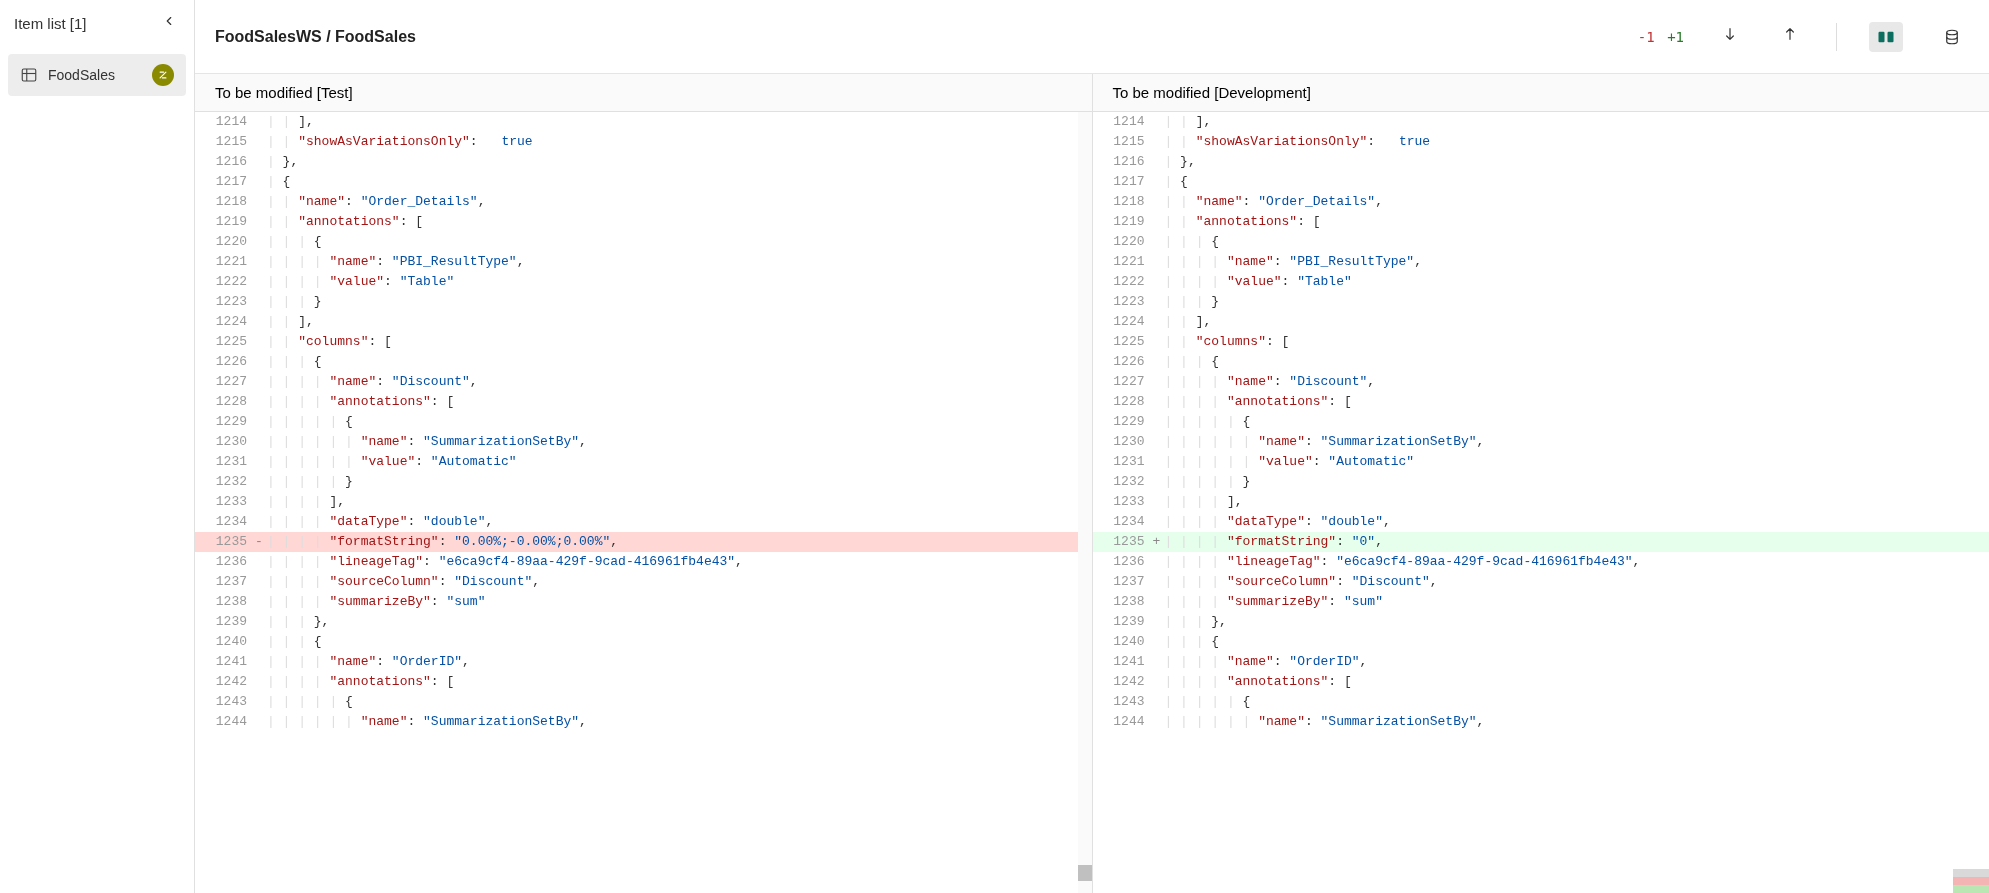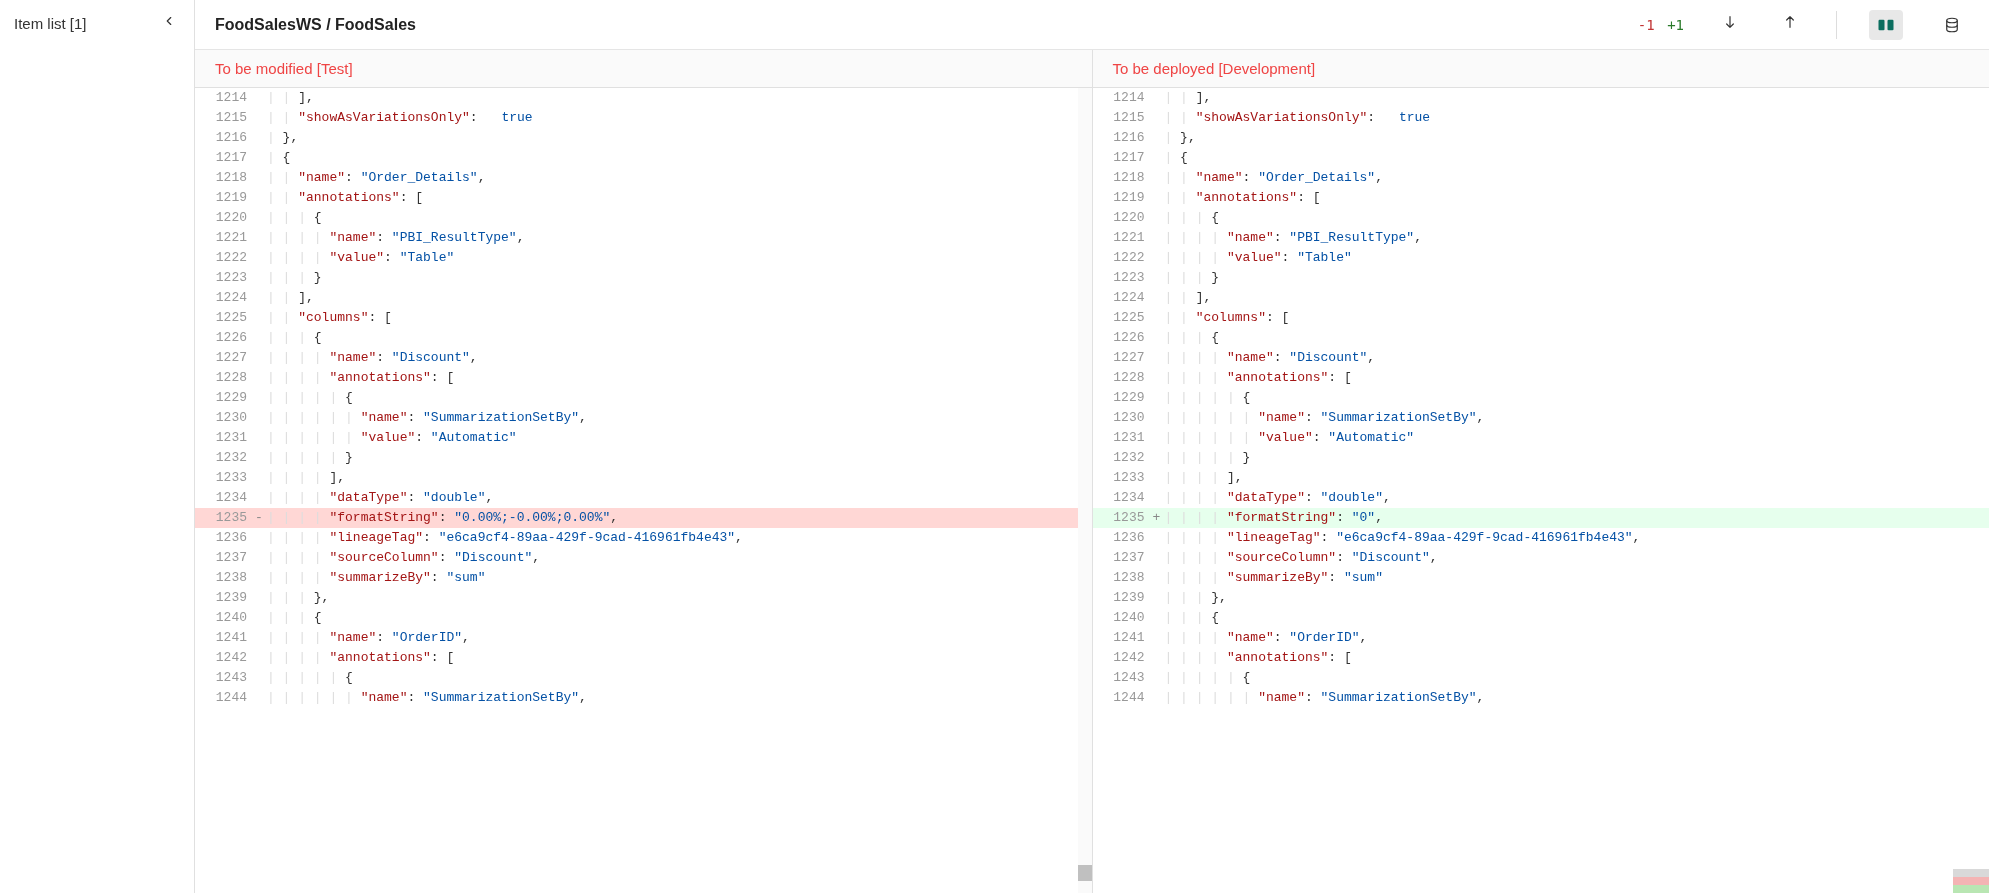--- a/index.html
+++ b/index.html
@@ -13,35 +13,35 @@
 .sidebar-body { padding: 8px; }
 .sidebar-item { display: flex; align-items: center; justify-content: space-between; background: #ededed; border-radius: 4px; padding: 10px 12px; cursor: pointer; }
 .sidebar-item-left { display: flex; align-items: center; gap: 10px; }
 .dataset-icon { width: 18px; height: 18px; display: inline-flex; align-items: center; justify-content: center; }
 .dataset-icon svg { width: 18px; height: 18px; stroke: #444; fill: none; stroke-width: 1.5; }
 .status-badge { width: 22px; height: 22px; border-radius: 50%; background: #8a8a00; display: flex; align-items: center; justify-content: center; }
 .status-badge svg { width: 14px; height: 14px; stroke: #fff; fill: none; stroke-width: 2; }
 
 
 .main { flex: 1; display: flex; flex-direction: column; min-width: 0; }
-.main-header { display: flex; align-items: center; justify-content: space-between; padding: 8px 20px; border-bottom: 1px solid #e5e5e5; }
+.main-header { display: flex; align-items: center; justify-content: space-between; padding: 20px 20px; border-bottom: 1px solid #e5e5e5; }
 .breadcrumb { font-size: 16px; font-weight: 600; color: #222; }
 .header-right { display: flex; align-items: center; gap: 32px; }
 .diff-counts { font-family: Consolas, monospace; font-size: 14px; }
 .removed-count { color: #c23434; }
 .added-count { color: #2a7a2a; margin-left: 4px; }
 .nav-arrow { cursor: pointer; padding: 6px; font-size: 18px; color: #333; }
 .vr { width: 1px; height: 28px; background: #ddd; }
 .view-toggle { background: #e8e8e8; border-radius: 4px; padding: 6px 8px; cursor: pointer; display: flex; align-items: center; }
 .view-toggle svg, .db-icon svg { width: 18px; height: 18px; }
 .db-icon { padding: 6px 8px; cursor: pointer; display: flex; align-items: center; }
 
 
 .pane-headers { display: flex; border-bottom: 1px solid #e0e0e0; background: #fafafa; }
-.pane-header { flex: 1; padding: 10px 20px; font-size: 15px; color: #ef4444; border-right: 1px solid #e0e0e0; }
+.pane-header { flex: 1; padding: 10px 20px; font-size: 15px; color: #000000; border-right: 1px solid #e0e0e0; }
 .pane-header:last-child { border-right: none; font-size:15px; }
 
 
 .diff-body { flex: 1; display: flex; min-height: 0; position: relative; }
 .diff-pane { flex: 1; overflow: hidden; font-family: Consolas, "Courier New", monospace; font-size: 13px; line-height: 20px; border-right: 1px solid #e0e0e0; position: relative; }
 .diff-pane:last-child { border-right: none; }
 .code-line { display: flex; white-space: pre; height: 20px; }
 .gutter { width: 58px; text-align: right; color: #999; padding-right: 6px; user-select: none; flex-shrink: 0; }
 .marker { width: 12px; text-align: center; color: #888; flex-shrink: 0; }
 .code-content { flex: 1; padding-left: 2px; overflow: hidden; }
@@ -73,20 +73,39 @@
 
   <aside class="sidebar">
     <div class="sidebar-header">
       <span>Item list [1]</span>
       <span class="sidebar-collapse">
         <svg viewBox="0 0 24 24" width="14" height="14">
             <path d="M15 6l-6 6 6 6" stroke="#333" stroke-width="2" fill="none" stroke-linecap="round" stroke-linejoin="round"></path>
           </svg>
       </span>
     </div>
+    <div class="sidebar-body">
+      <div class="sidebar-item">
+        <div class="sidebar-item-left">
+          <span class="dataset-icon">
+            <svg viewBox="0 0 24 24">
+                <rect x="3" y="4" width="18" height="16" rx="2"></rect>
+                <line x1="3" y1="10" x2="21" y2="10"></line>
+                <line x1="9" y1="4" x2="9" y2="20"></line>
+              </svg>
+          </span>
+          <span>FoodSales</span>
+        </div>
+        <span class="status-badge">
+          <svg viewBox="0 0 24 24">
+              <path d="M7 17L17 7M7 7h6M17 17h-6" stroke-linecap="round"></path>
+            </svg>
+        </span>
+      </div>
+    </div>
   </aside>
 
   <main class="main">
     <div class="main-header">
       <div class="breadcrumb">FoodSalesWS / FoodSales</div>
       <div class="header-right">
         <span class="diff-counts">
           <span class="removed-count">-1</span>
           <span class="added-count">+1</span>
         </span>
@@ -112,21 +131,21 @@
               <ellipse cx="12" cy="6" rx="7" ry="3" stroke="#333" stroke-width="1.6" fill="none"></ellipse>
               <path d="M5 6v12c0 1.7 3.1 3 7 3s7-1.3 7-3V6" stroke="#333" stroke-width="1.6" fill="none"></path>
               <path d="M5 12c0 1.7 3.1 3 7 3s7-1.3 7-3" stroke="#333" stroke-width="1.6" fill="none"></path>
             </svg>
         </span>
       </div>
     </div>
 
     <div class="pane-headers">
       <div class="pane-header">To be modified [Test]</div>
-      <div class="pane-header">To be deployed [Development]</div>
+      <div class="pane-header">To be modified [Development]</div>
     </div>
 
     <div class="diff-body">
       <div class="diff-pane" id="pane-left">
           <div class="code-line"><span class="gutter">1214</span><span class="marker"></span><span class="code-content"><span class="guides">| | </span><span class="p">],</span></span></div>
           <div class="code-line"><span class="gutter">1215</span><span class="marker"></span><span class="code-content"><span class="guides">| | </span><span class="k">"showAsVariationsOnly"</span><span class="p">: </span><span class="b">true</span></span></div>
           <div class="code-line"><span class="gutter">1216</span><span class="marker"></span><span class="code-content"><span class="guides">| </span><span class="p">},</span></span></div>
           <div class="code-line"><span class="gutter">1217</span><span class="marker"></span><span class="code-content"><span class="guides">| </span><span class="p">{</span></span></div>
           <div class="code-line"><span class="gutter">1218</span><span class="marker"></span><span class="code-content"><span class="guides">| | </span><span class="k">"name"</span><span class="p">: </span><span class="s">"Order_Details"</span><span class="p">,</span></span></div>
           <div class="code-line"><span class="gutter">1219</span><span class="marker"></span><span class="code-content"><span class="guides">| | </span><span class="k">"annotations"</span><span class="p">: [</span></span></div>

